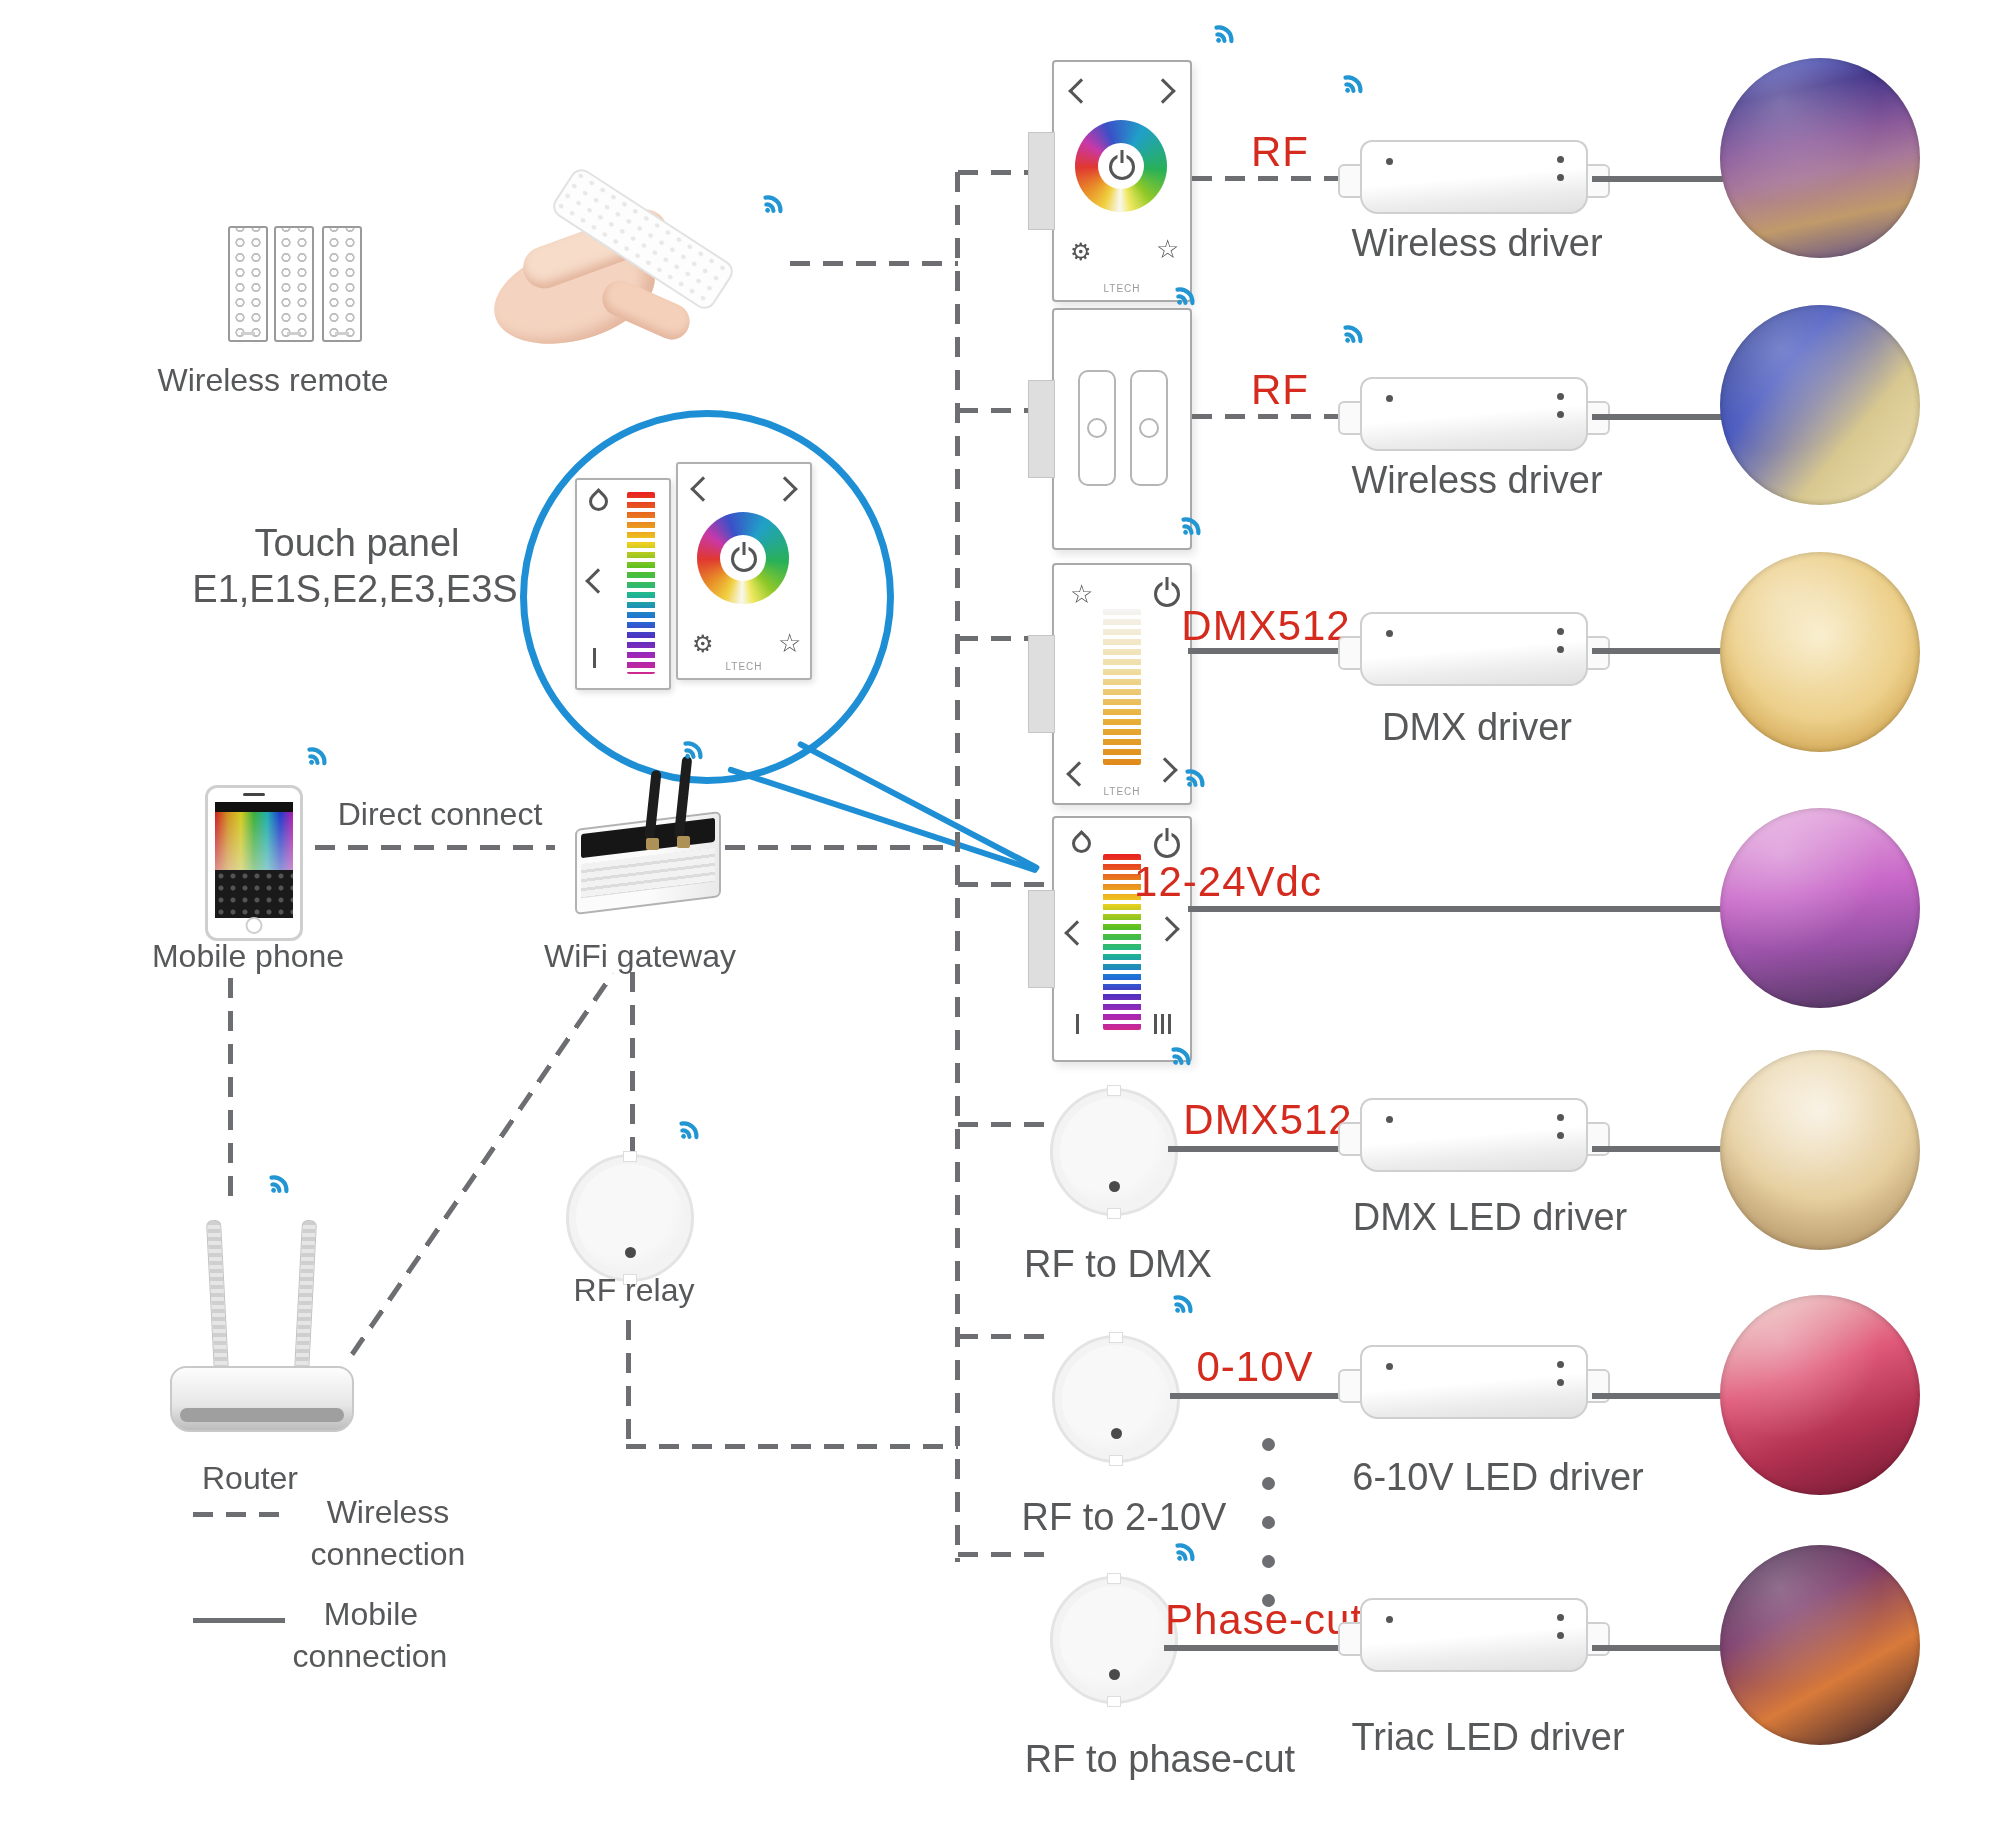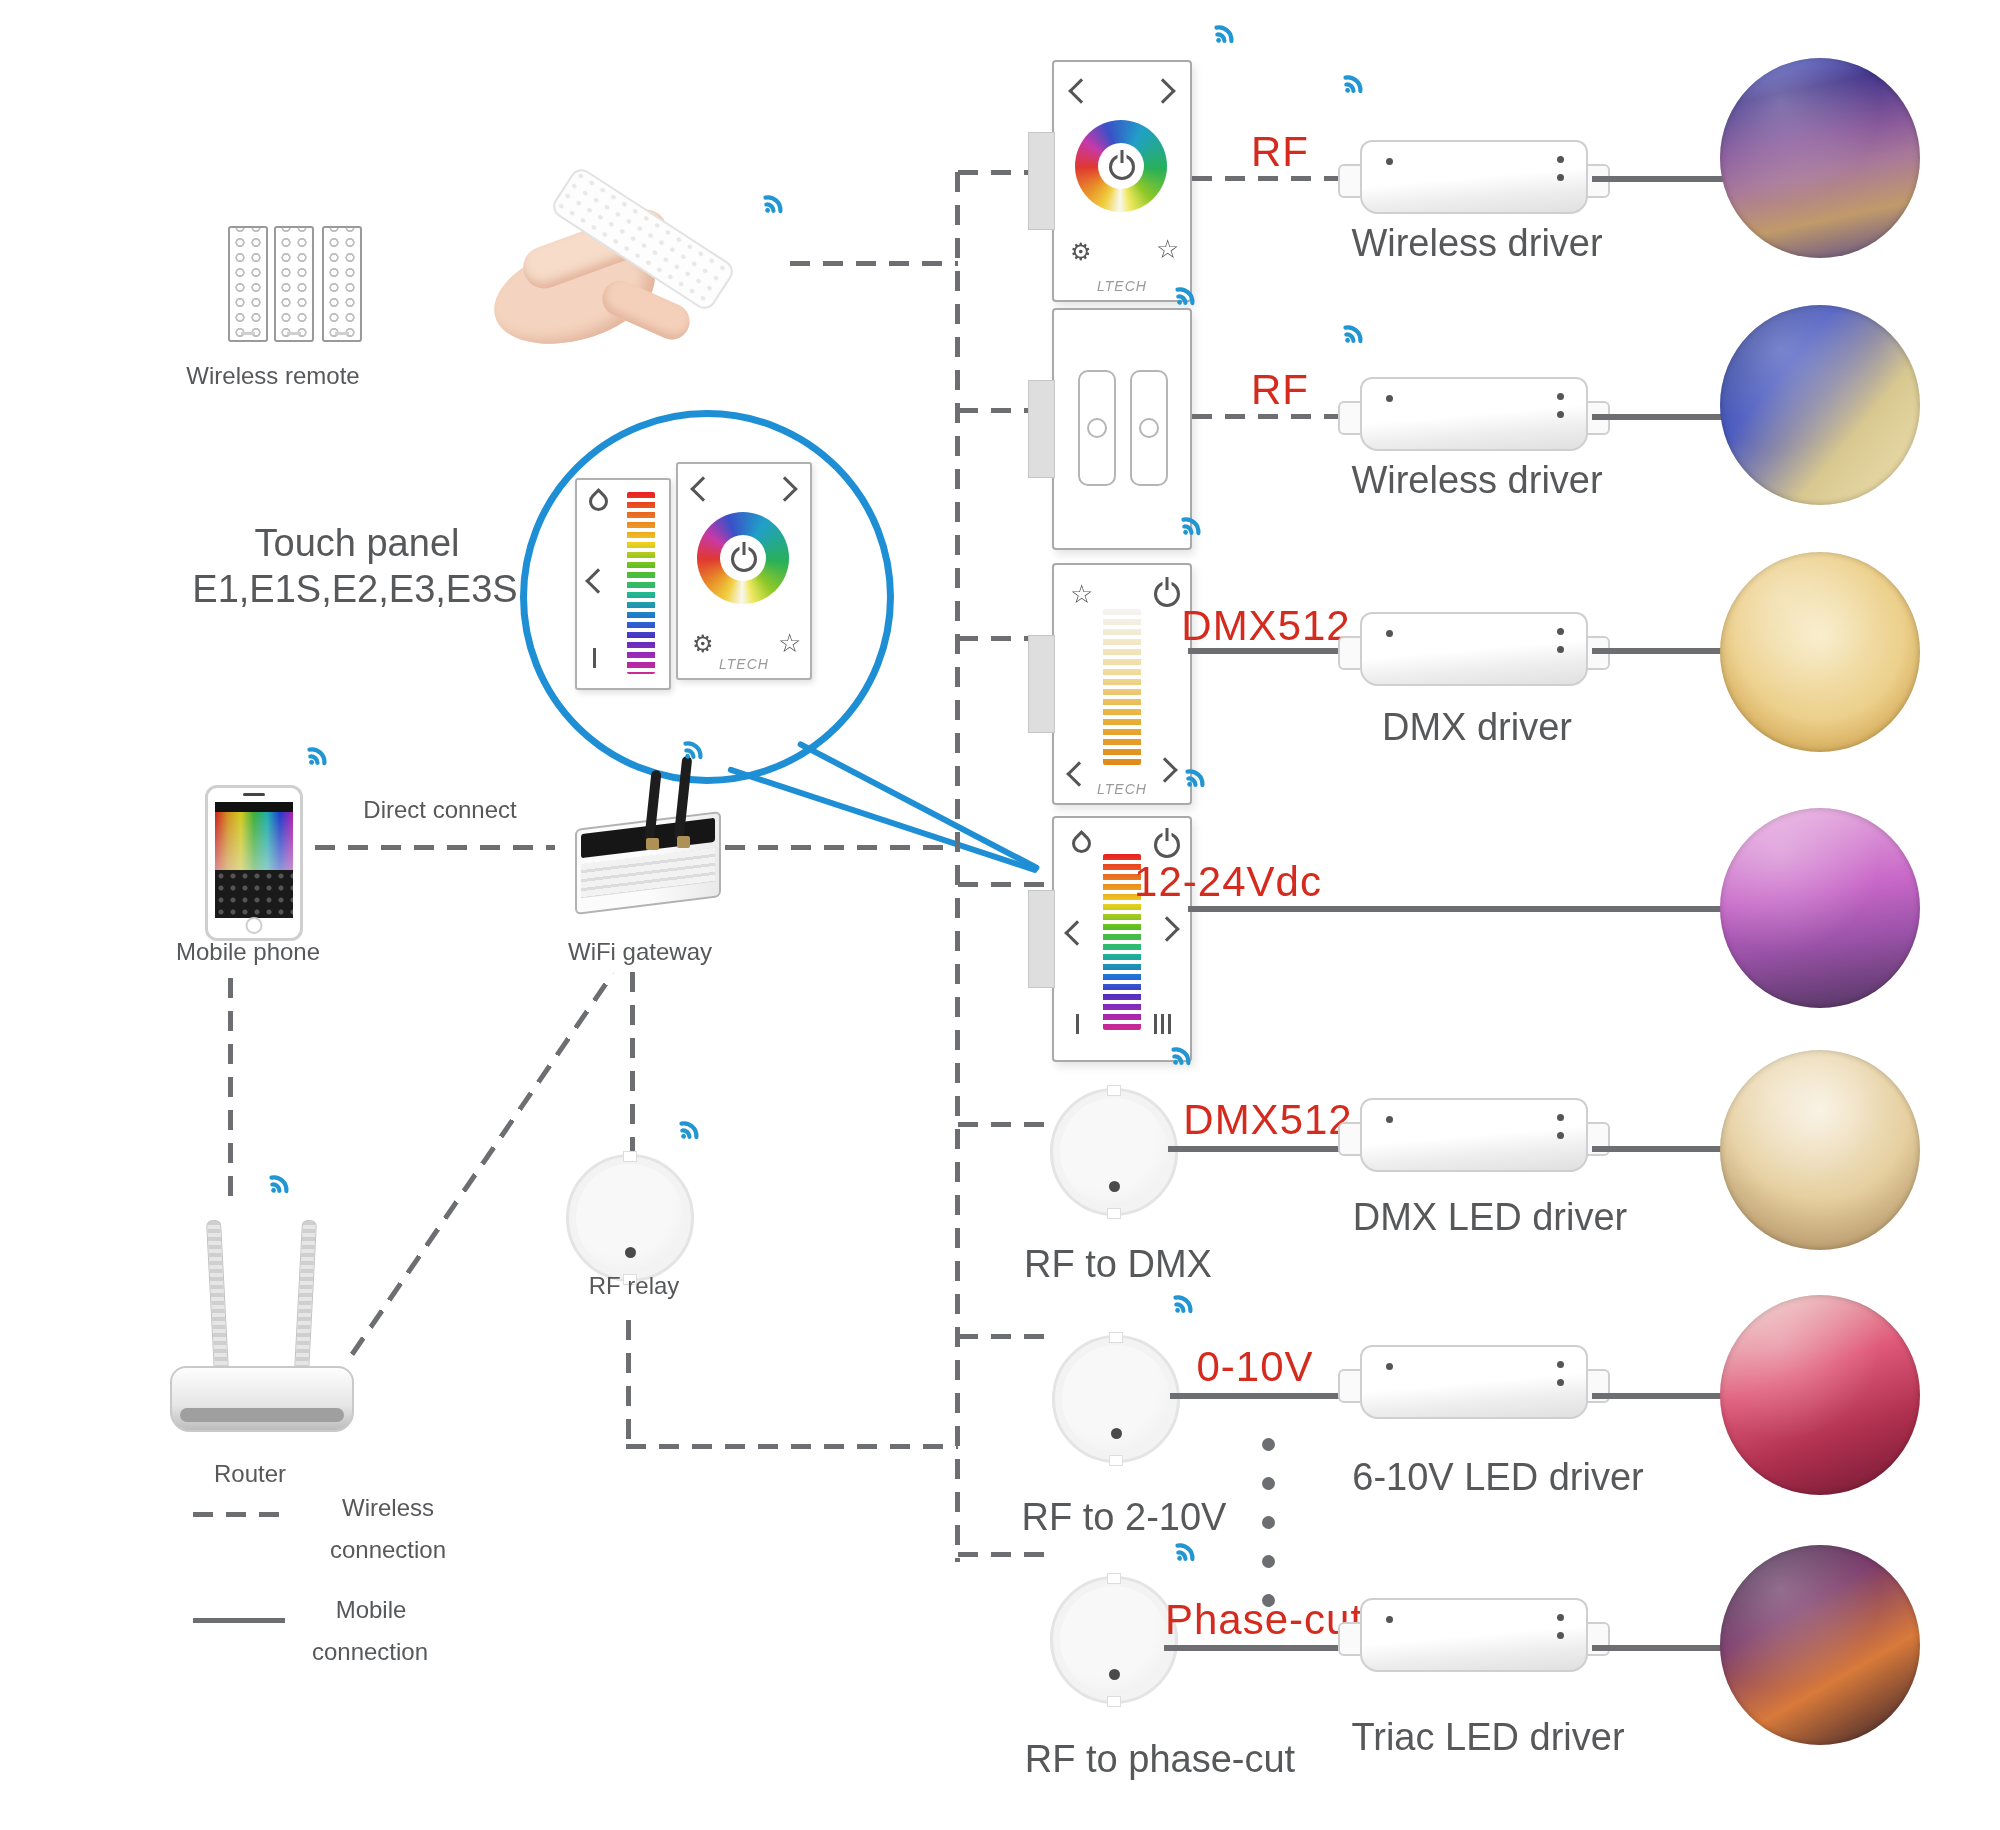--- a/index.html
+++ b/index.html
@@ -3,21 +3,21 @@
 <meta charset="utf-8">
 <style>
   html,body{margin:0;padding:0;background:#fff;}
   .canvas{position:relative;width:2000px;height:1830px;background:#fff;overflow:hidden;
           font-family:"Liberation Sans",sans-serif;color:#57585a;}
   .abs{position:absolute;}
   
   .logo{position:absolute;left:106px;top:48px;font-size:68px;font-weight:900;color:#e60012;
         letter-spacing:3px;white-space:nowrap;}
   .logo sup{font-size:26px;vertical-align:28px;}
-  .lbl{position:absolute;font-size:24px;color:#57585a;white-space:nowrap;transform:translateX(-50%);}
+  .lbl{position:absolute;font-size:32px;color:#57585a;white-space:nowrap;transform:translateX(-50%);}
   .lbl2{font-size:38px;}
   .sig{position:absolute;font-size:42px;font-weight:500;color:#d42b1e;white-space:nowrap;
        transform:translateX(-50%);letter-spacing:1px;}
   
   .dh{position:absolute;height:5px;background:repeating-linear-gradient(90deg,#6d6e71 0 20px,transparent 20px 33px);}
   .dv{position:absolute;width:5px;background:repeating-linear-gradient(180deg,#6d6e71 0 20px,transparent 20px 33px);}
   .sh{position:absolute;height:6px;background:#6d6e71;}
   .diag{position:absolute;height:5px;background:repeating-linear-gradient(90deg,#6d6e71 0 20px,transparent 20px 33px);
         transform-origin:0 50%;}
   .dot-ell{position:absolute;width:13px;height:13px;border-radius:50%;background:#6d6e71;}
@@ -37,22 +37,22 @@
   .chv-r{transform:rotate(135deg);}
   .pwr{position:absolute;width:20px;height:20px;border:3px solid #555;border-radius:50%;}
   .pwr::after{content:"";position:absolute;left:50%;top:-7px;width:3px;height:13px;background:#555;
               transform:translateX(-50%);box-shadow:0 0 0 3px #fff;}
   .star{position:absolute;font-size:26px;color:#555;line-height:1;}
   .gear{position:absolute;font-size:24px;color:#555;line-height:1;}
   .drop{position:absolute;width:13px;height:13px;border:3px solid #555;border-radius:0 50% 50% 50%;
         transform:rotate(45deg);}
   .vbar{position:absolute;width:3px;height:20px;background:#555;}
   .vbar3{box-shadow:7px 0 #555,14px 0 #555;}
-  .brandtxt{position:absolute;bottom:6px;left:50%;transform:translateX(-50%);font-size:14px;
-            letter-spacing:1px;color:#9a9a9a;font-style:italic;}
+  .brandtxt{position:absolute;bottom:6px;left:50%;transform:translateX(-50%);font-size:10px;
+            letter-spacing:1px;color:#9a9a9a;}
   .wheel{position:absolute;width:92px;height:92px;border-radius:50%;
          background:conic-gradient(from -20deg,#3a50c8,#20a0c8 14%,#28b058 32%,#90c828 44%,#f0e860 52%,#f8f8f0 56%,#f0d040 62%,#e89028 70%,#e03830 80%,#c838a8 90%,#3a50c8);}
   .wheel::after{content:"";position:absolute;inset:23px;background:#fff;border-radius:50%;}
   .wheel .pwr{left:50%;top:50%;margin:-12px 0 0 -12px;z-index:2;}
   .strip{position:absolute;border-radius:2px;}
   .strip::after{content:"";position:absolute;inset:0;
                 background:repeating-linear-gradient(180deg,transparent 0 6px,#fff 6px 10px);}
   .strip.rgbv{background:linear-gradient(180deg,#e82020,#e87820 14%,#f0d020 28%,#58c020 42%,#20b890 56%,#2070d8 70%,#5030c0 80%,#a028b8 90%,#d02890);}
   .strip.ctv{background:linear-gradient(180deg,#f4f4f4,#f0dca0 40%,#e8b03a 70%,#e0891a);}
   .slider-btn{position:absolute;width:34px;height:112px;border:2px solid #b5b5b5;border-radius:10px;}

